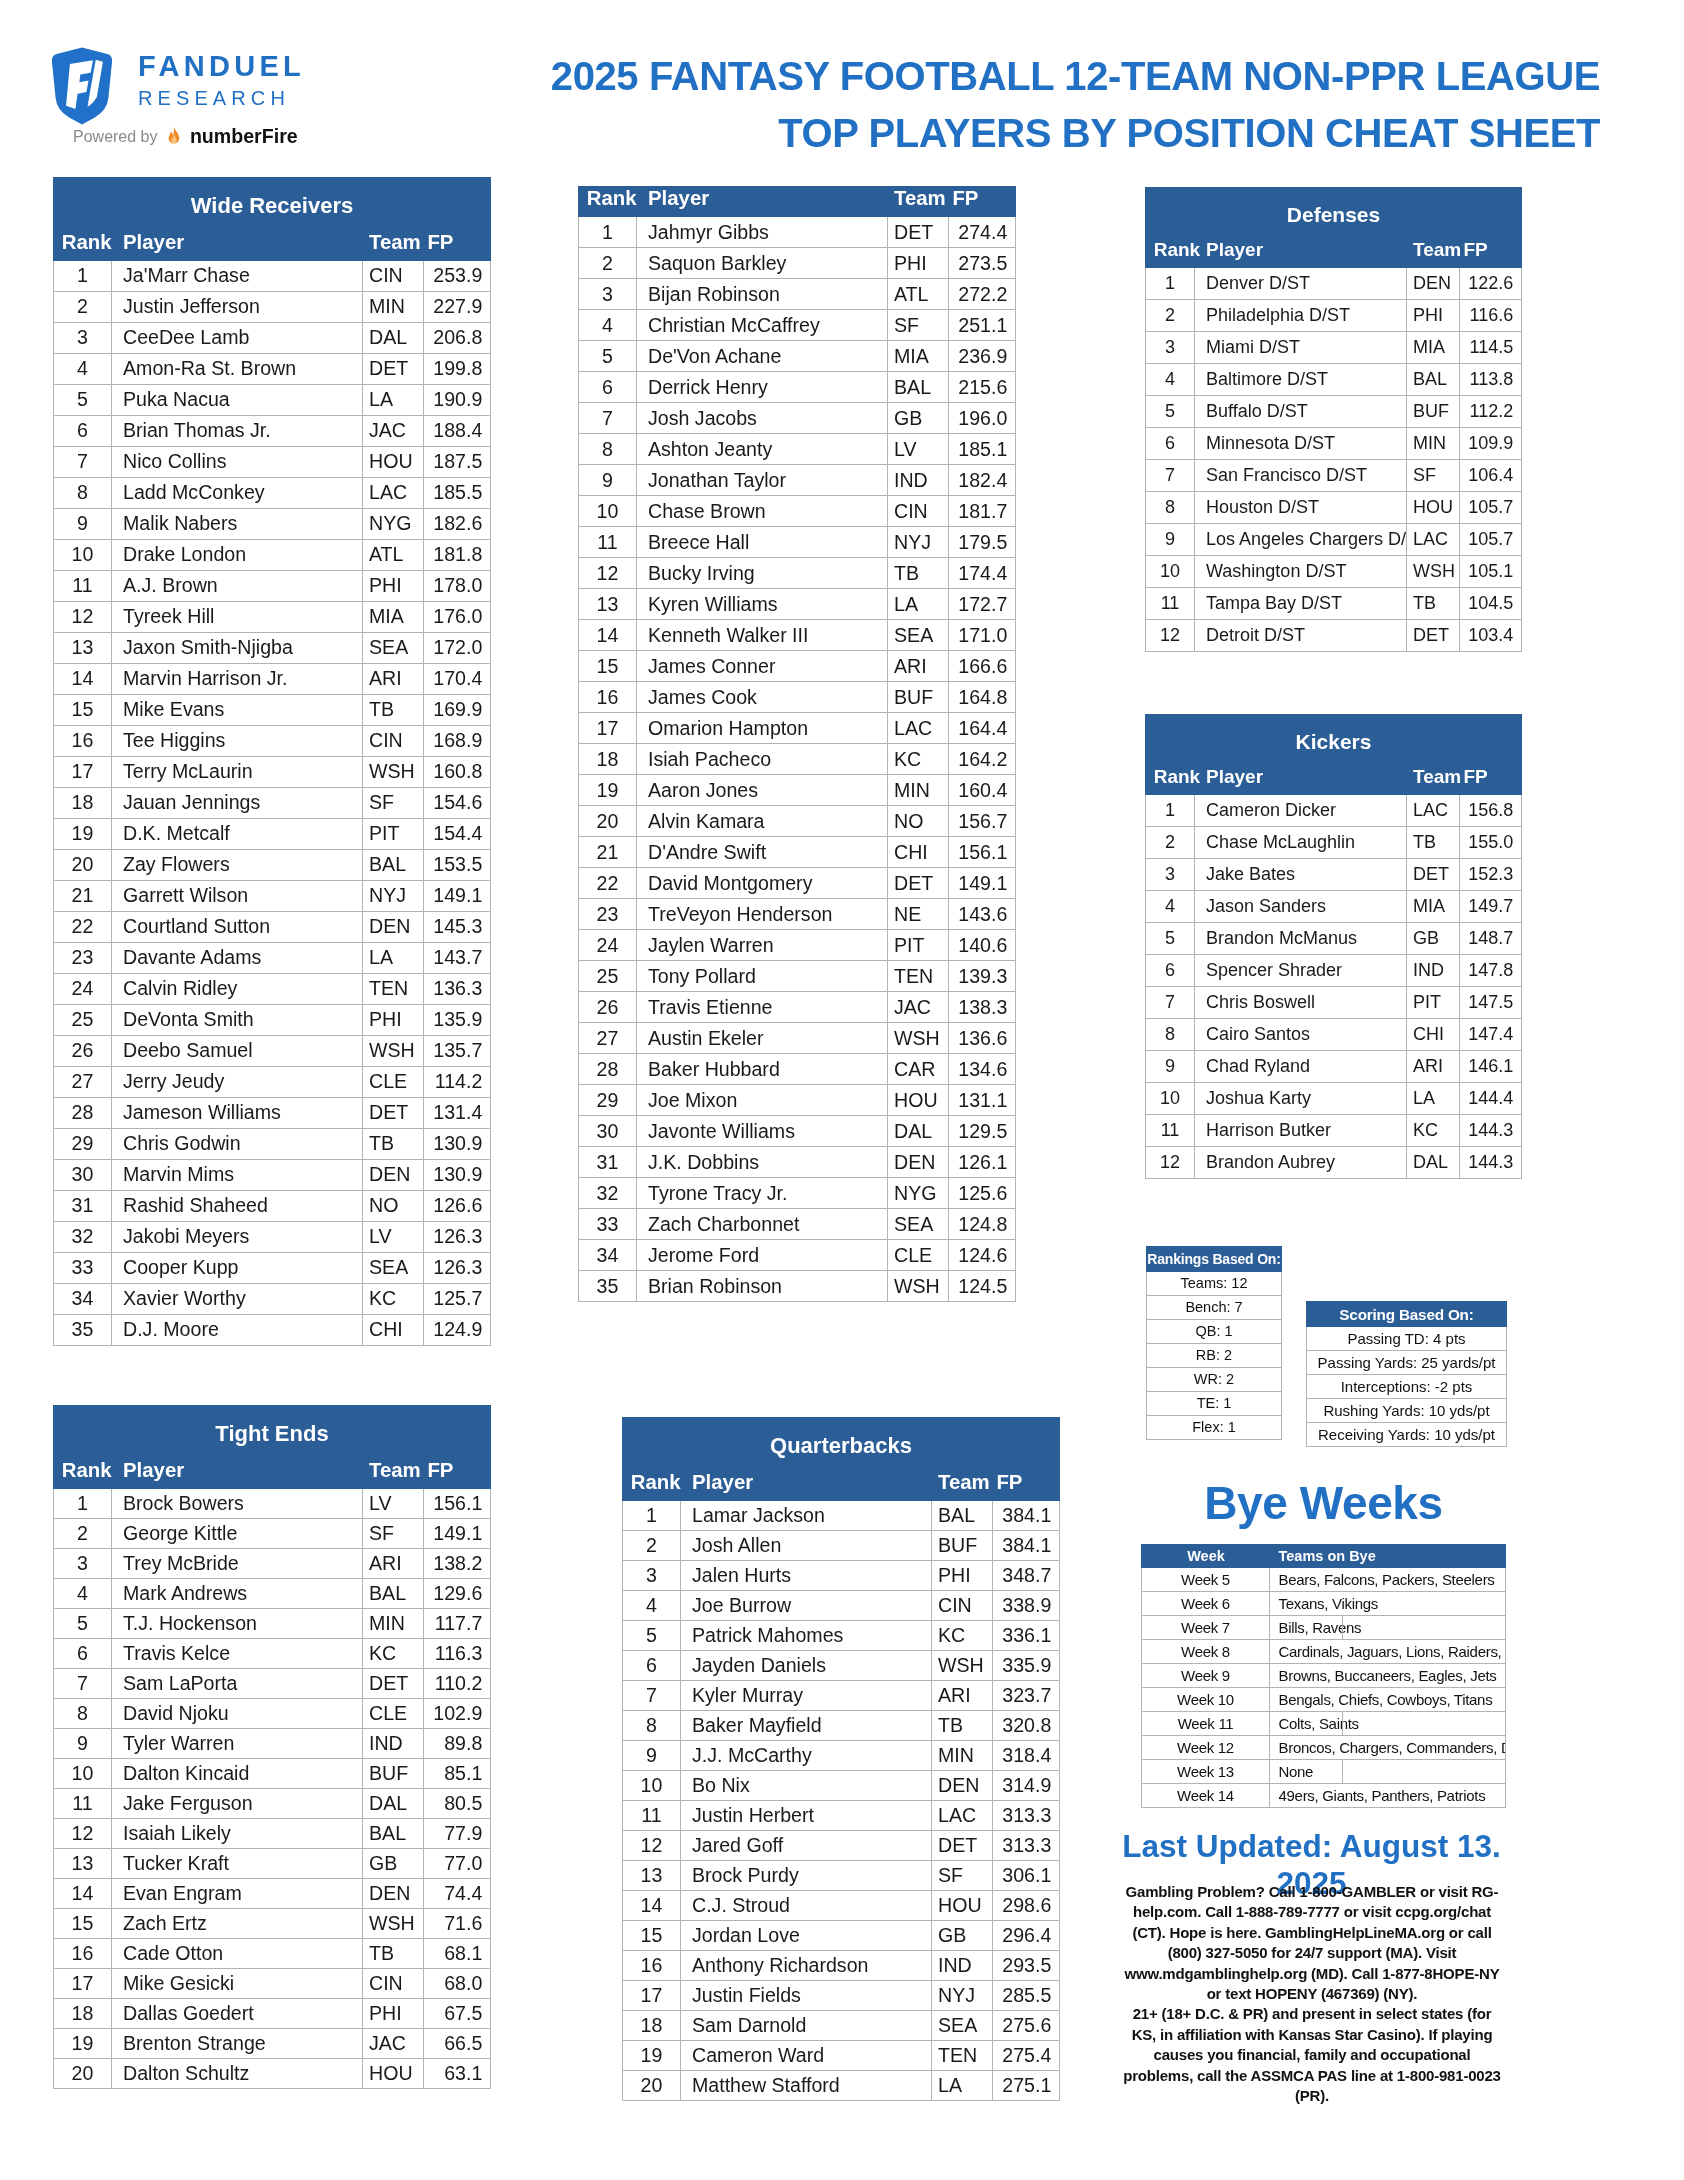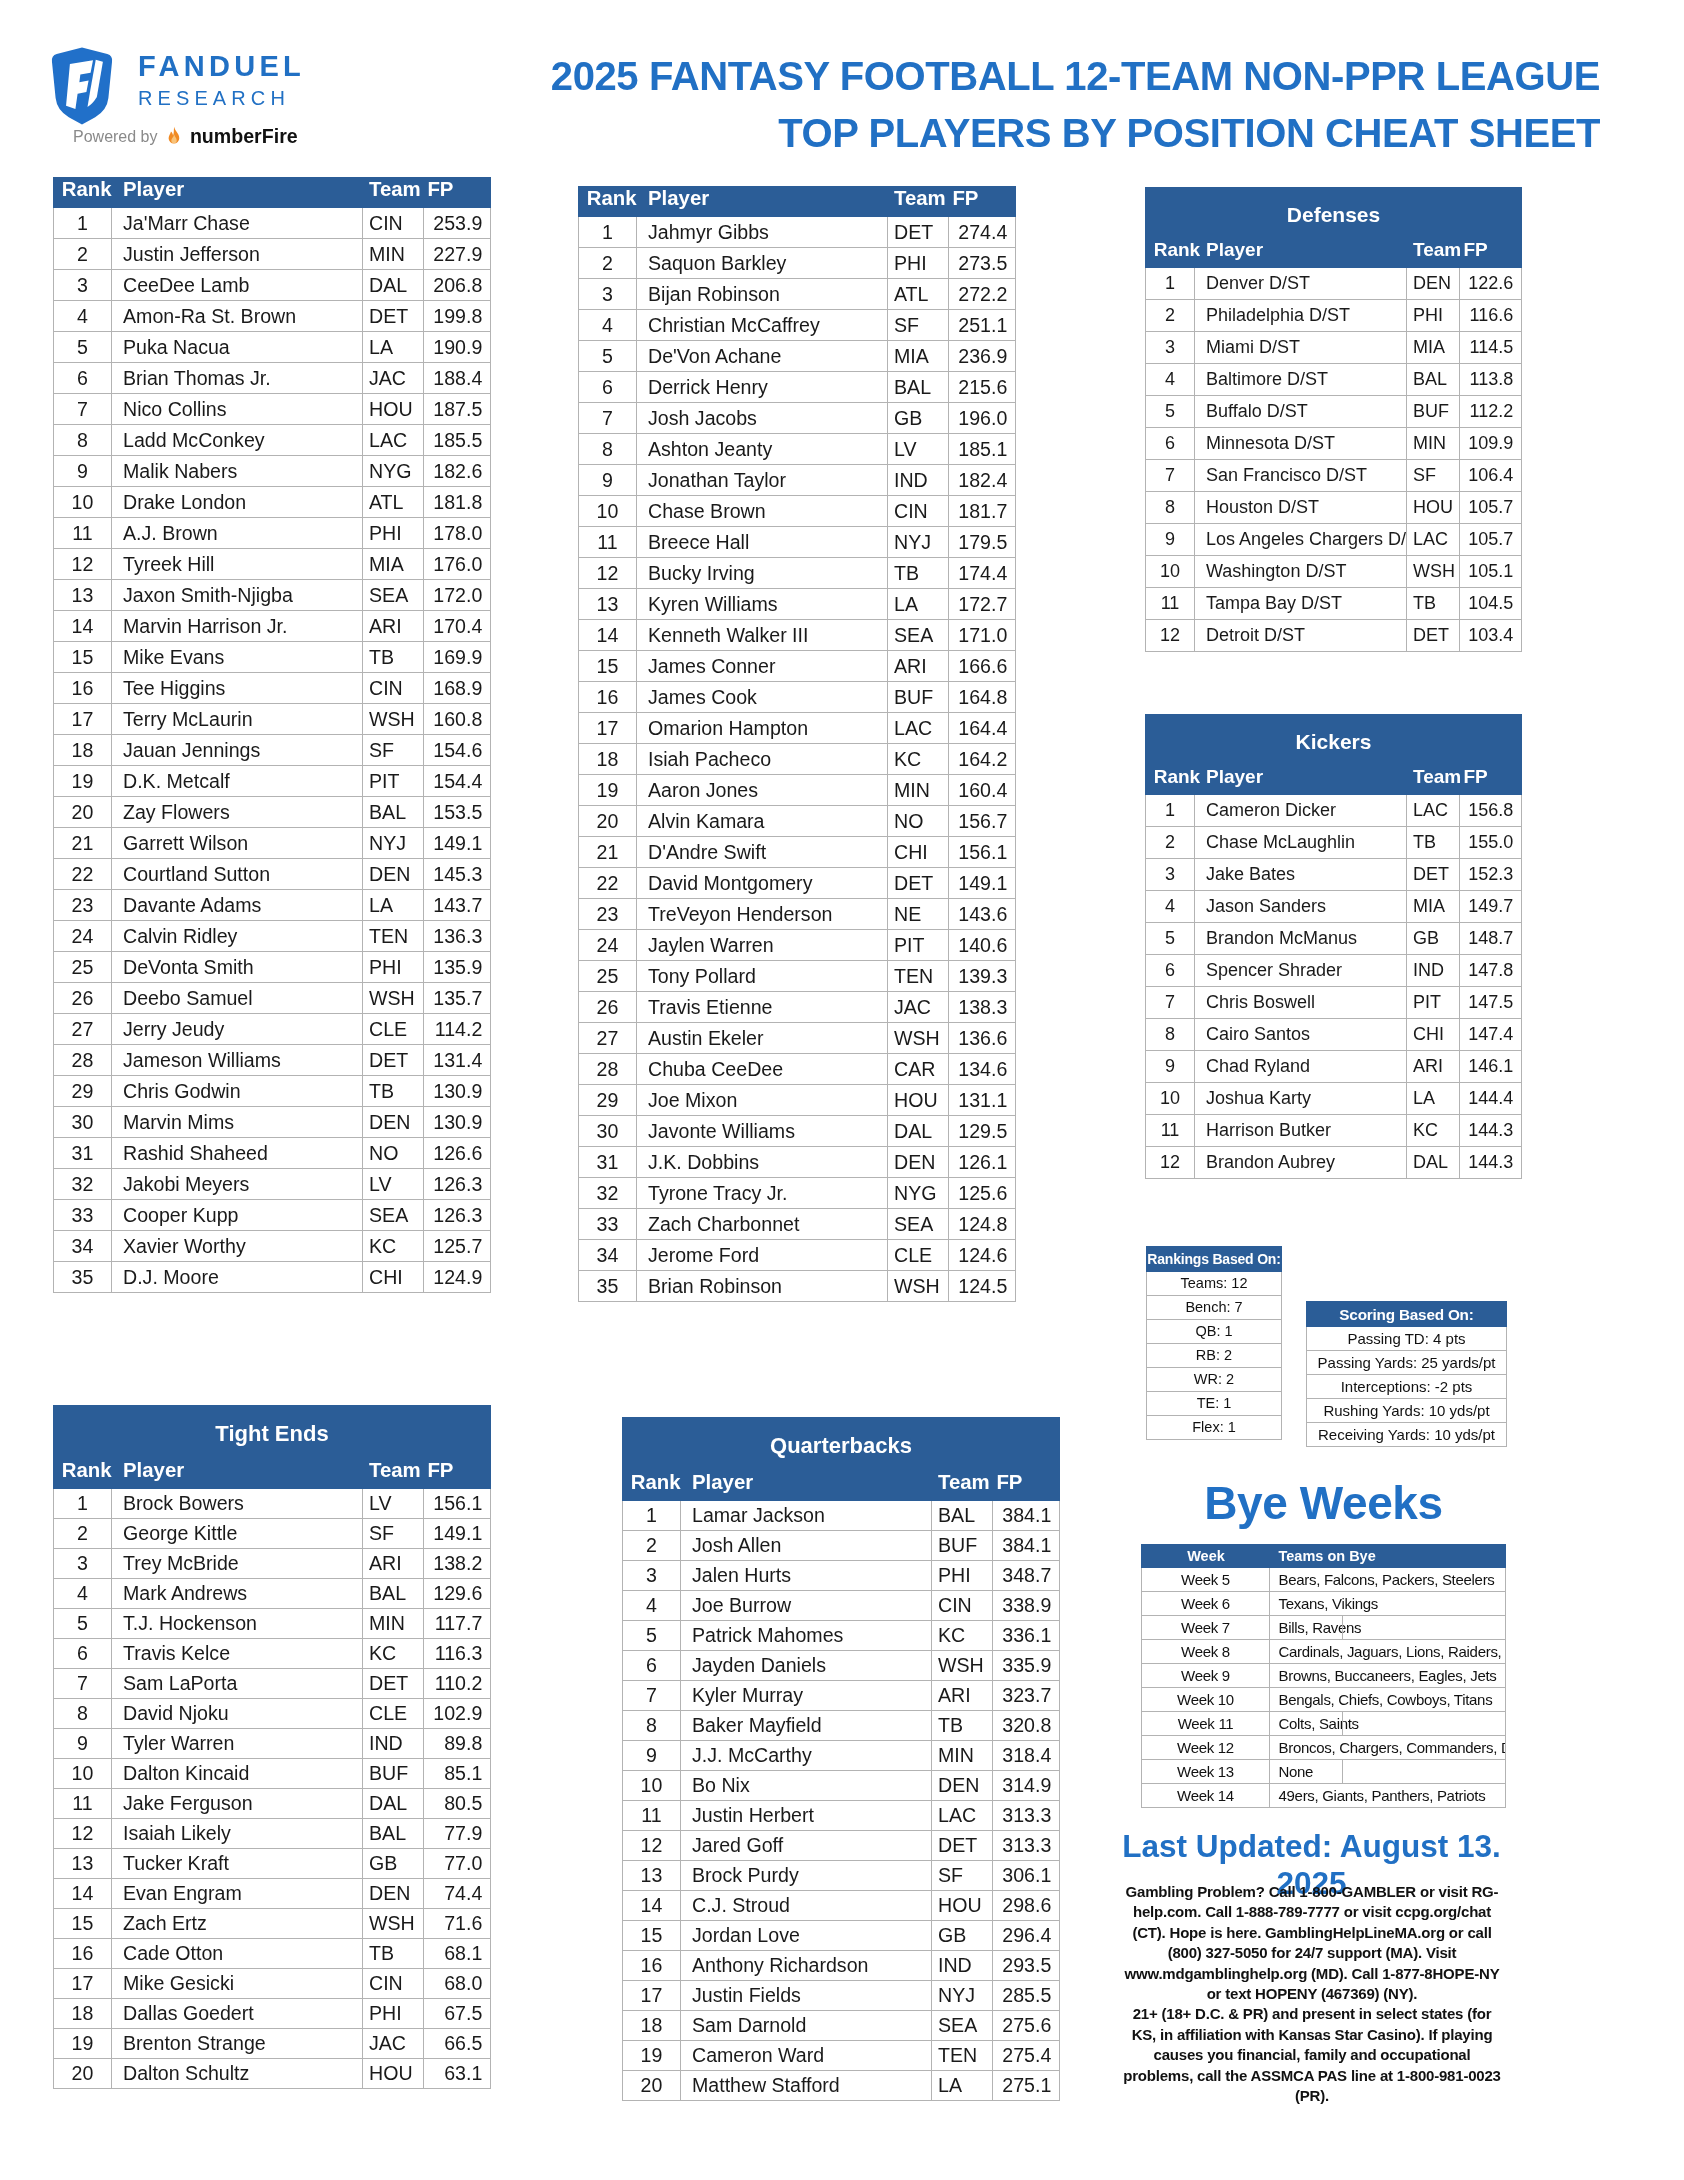--- a/index.html
+++ b/index.html
@@ -91,20 +91,21 @@
     </div>
   </div>
 
   <div class="main-title">
     <div>2025 FANTASY FOOTBALL 12-TEAM NON-PPR LEAGUE</div>
     <div>TOP PLAYERS BY POSITION CHEAT SHEET</div>
   </div>
 
   <div class="ptable" style="left:53px; top:177px;">
     <div class="band">
+      <div class="band-title">Wide Receivers</div>
       <div class="band-cols">
         <span class="c-rank">Rank</span>
         <span class="c-player">Player</span>
         <span class="c-team">Team</span>
         <span class="c-fp" style="text-align:left;justify-content:flex-start;padding-right:0;padding-left:3.4px;">FP</span>
       </div>
     </div>
     <div>
         <div class="t-row">
           <span class="c-rank">1</span>
@@ -486,21 +487,21 @@
           <span class="c-fp">138.3</span>
         </div>
         <div class="t-row">
           <span class="c-rank">27</span>
           <span class="c-player">Austin Ekeler</span>
           <span class="c-team">WSH</span>
           <span class="c-fp">136.6</span>
         </div>
         <div class="t-row">
           <span class="c-rank">28</span>
-          <span class="c-player">Chuba CeeDee</span>
+          <span class="c-player">Baker Hubbard</span>
           <span class="c-team">CAR</span>
           <span class="c-fp">134.6</span>
         </div>
         <div class="t-row">
           <span class="c-rank">29</span>
           <span class="c-player">Joe Mixon</span>
           <span class="c-team">HOU</span>
           <span class="c-fp">131.1</span>
         </div>
         <div class="t-row">

